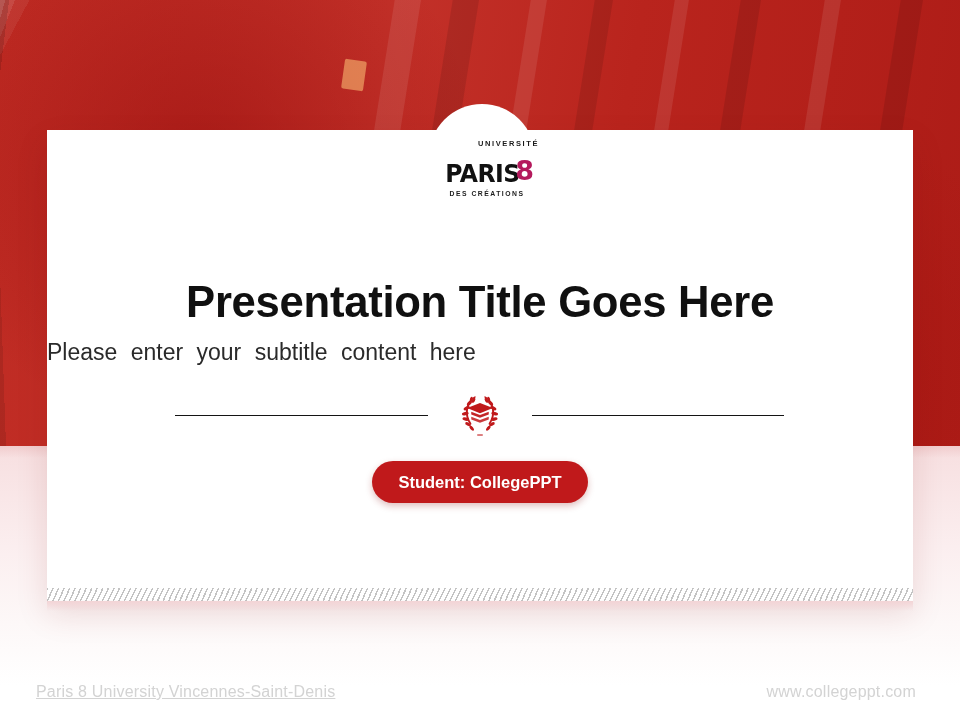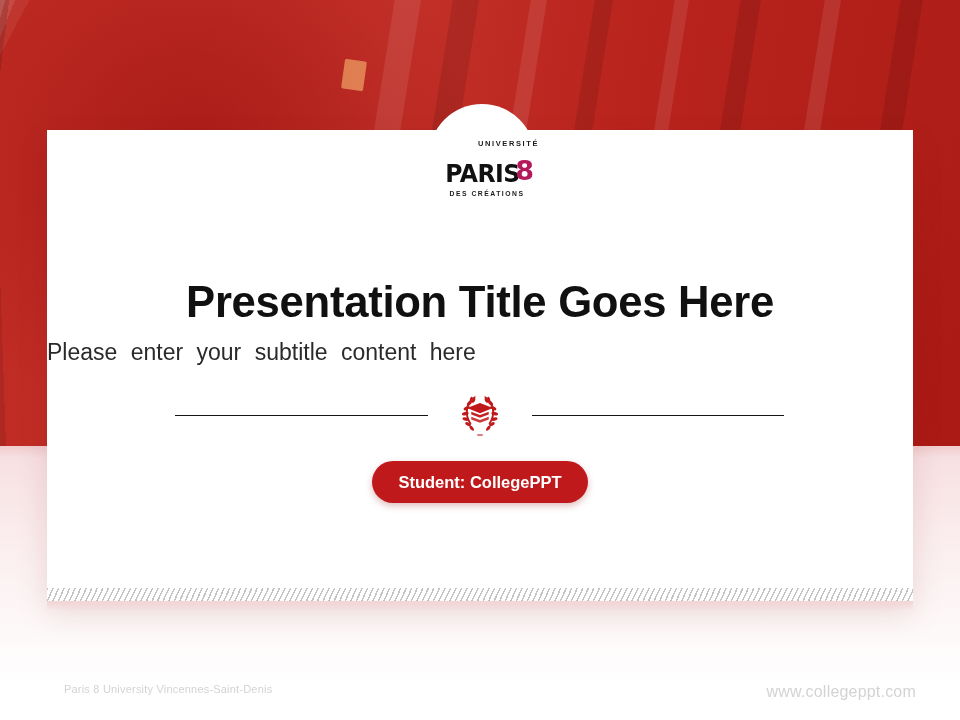--- a/index.html
+++ b/index.html
@@ -136,22 +136,23 @@
     background:repeating-linear-gradient(115deg,#b9b9b9 0 1.4px,#ffffff 1.4px 5px);
     opacity:.85;
   }
   .hatch-under{
     position:absolute;left:47px;top:601px;width:866px;height:10px;
     background:linear-gradient(180deg,#f3d4d6 0%,rgba(243,212,214,0) 100%);
   }
 
   
   .footer-left{
-    position:absolute;left:64px;top:683px;font-size:11px;color:#d3d3d3;
+    position:absolute;left:36px;top:683px;font-size:16px;color:#d3d3d3;
     letter-spacing:.2px;
+    text-decoration:underline;
   }
   .footer-right{
     position:absolute;right:44px;top:683px;font-size:16px;color:#d3d3d3;
     letter-spacing:.2px;
   }
 </style>
 </head>
 <body>
 
 <div id="slide">

